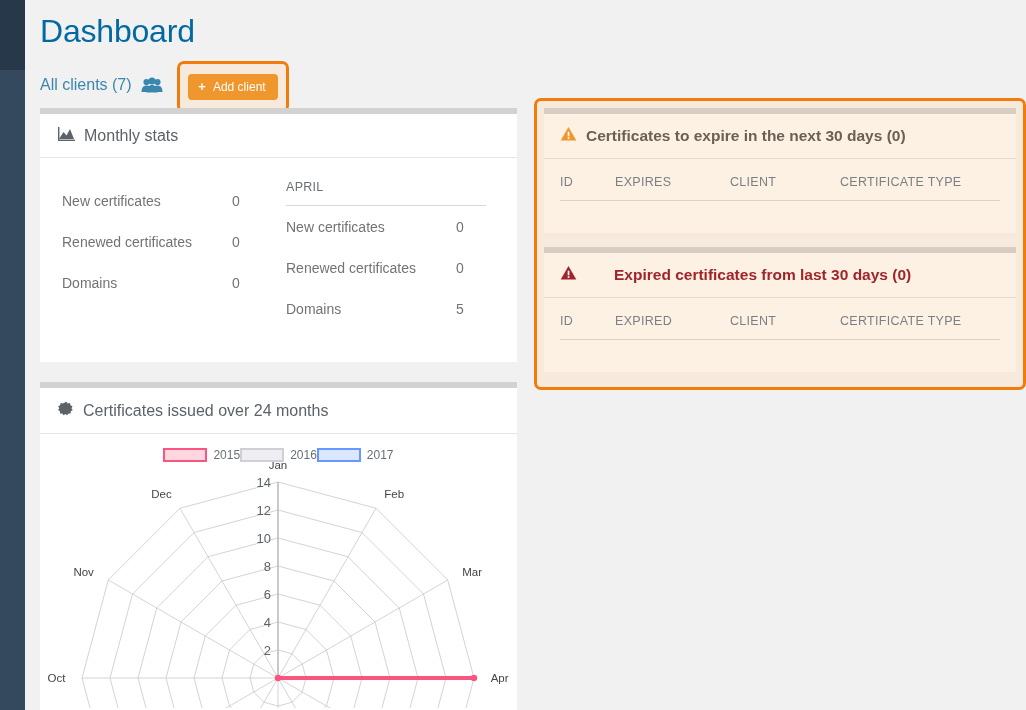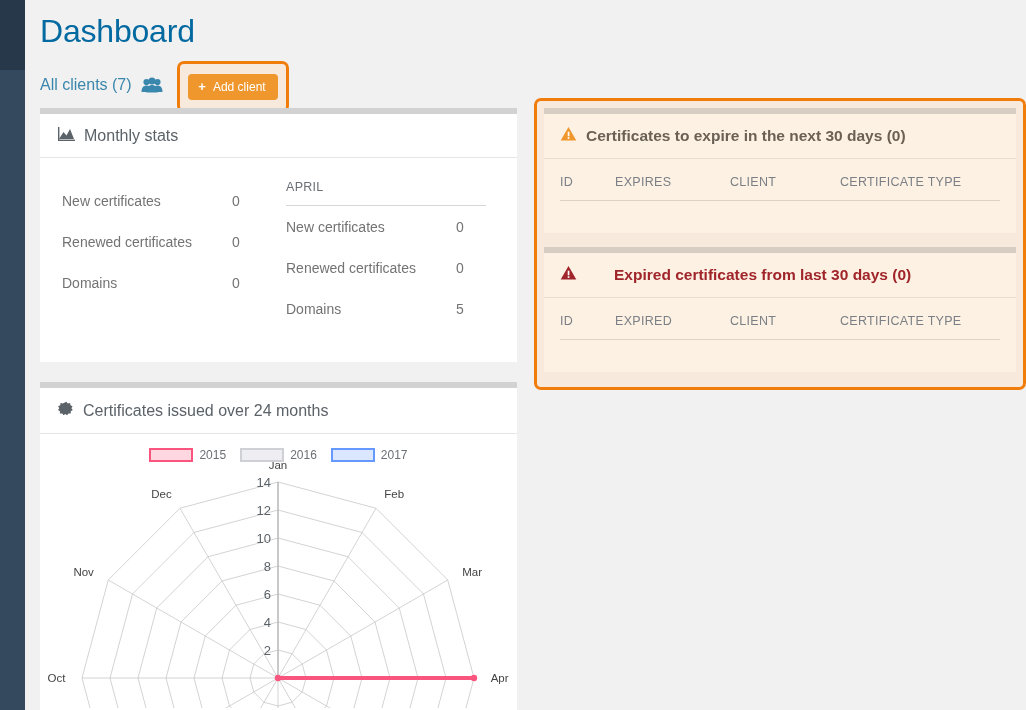--- a/index.html
+++ b/index.html
@@ -88,21 +88,21 @@
     font-size: 14px; color: #737373;
     padding: 13px 0 12px 0;
   }
   .stats-row .val { width: 30px; text-align: left; }
 
   
   #cert-chart-panel { left: 15px; top: 382px; width: 477px; height: 417px; }
   .chart-area { position: relative; width: 100%; height: 266px; }
   .legend {
     display: flex; align-items: center; justify-content: center;
-    gap: 14px; padding-top: 14px;
+    padding-top: 14px;
   }
   .legend-item { display: flex; align-items: center; gap: 6px; }
   .legend-swatch { width: 44px; height: 14px; border-width: 2px; border-style: solid; }
   .legend-label { font-size: 12px; color: #6a7076; }
 
   
   .alerts-highlight {
     position: absolute; left: 509px; top: 98px;
     width: 492px; height: 292px;
     border: 3px solid #f07c0b; border-radius: 7px;

